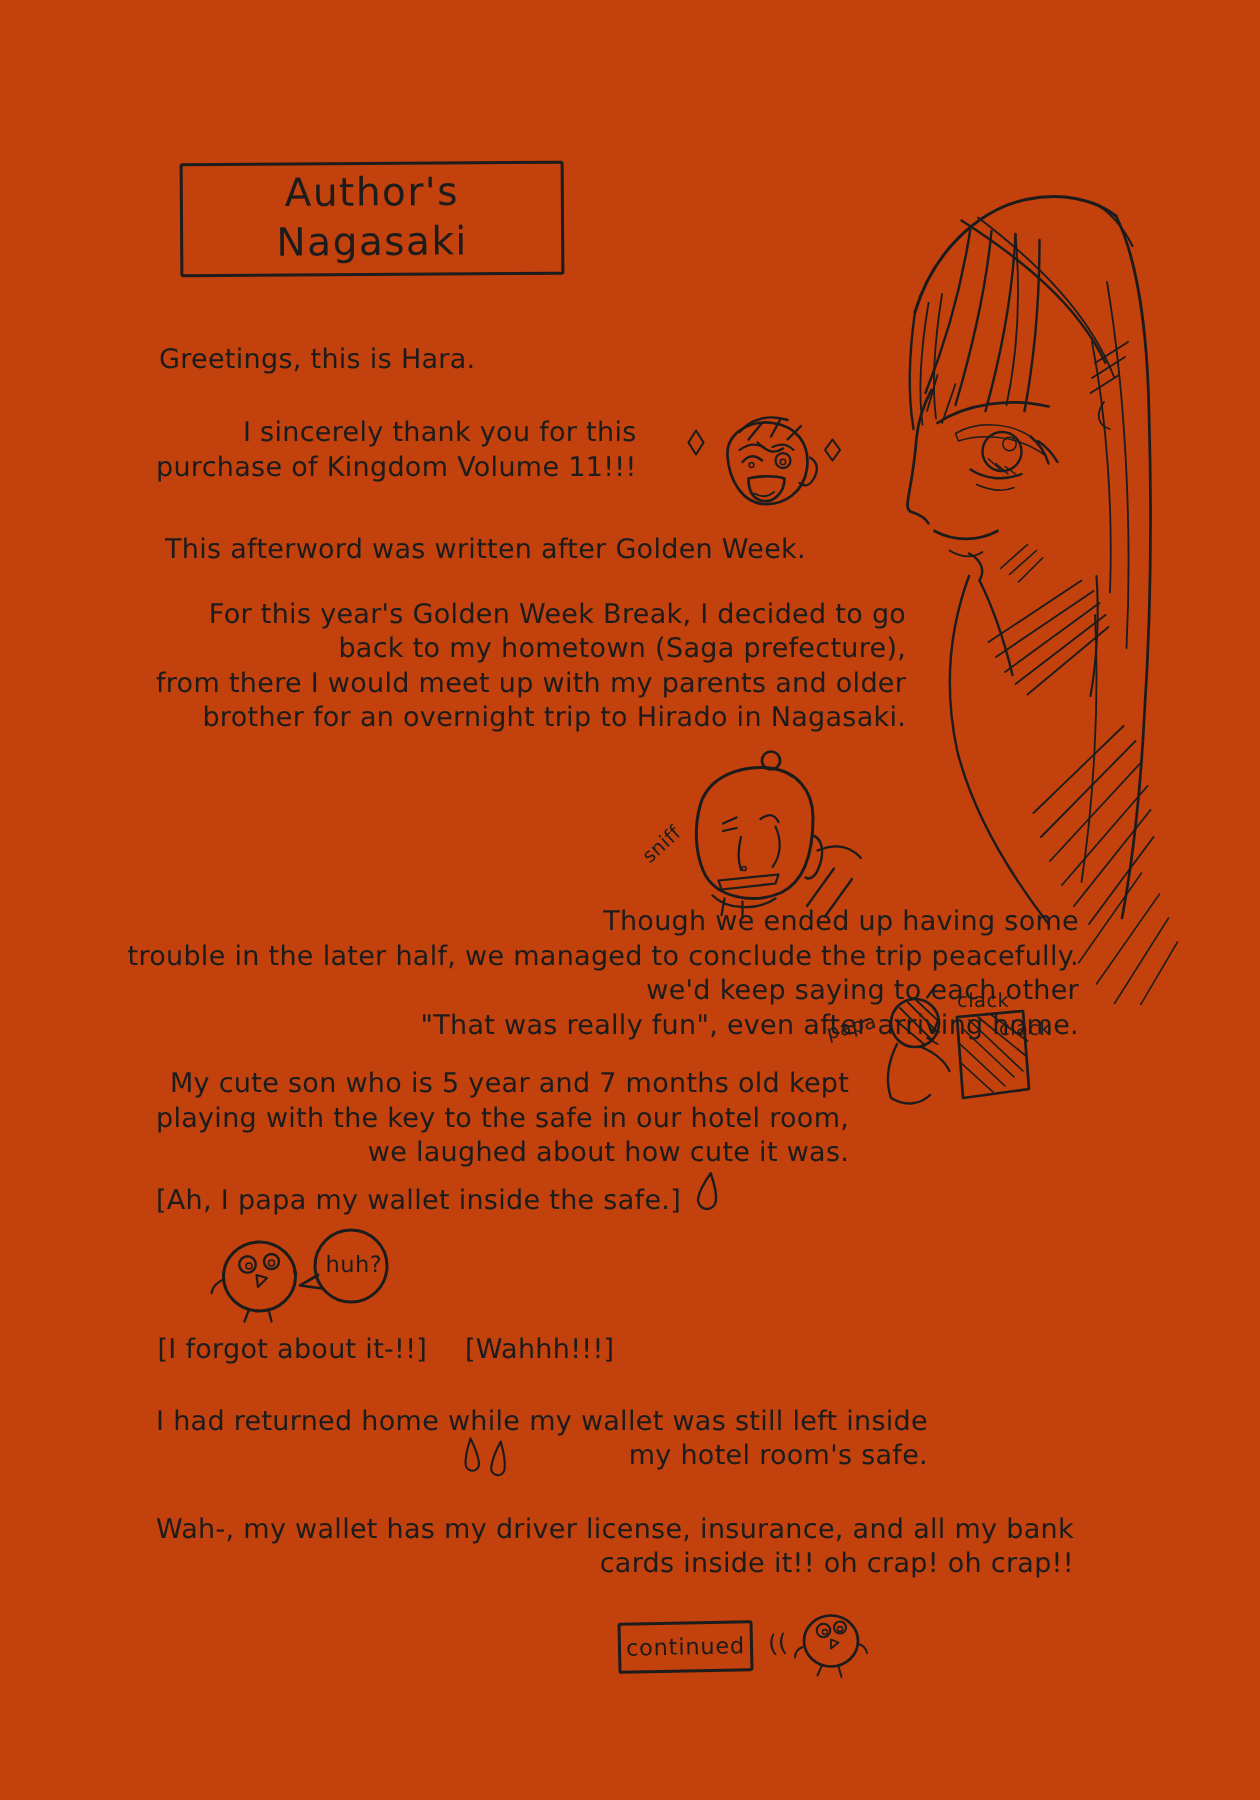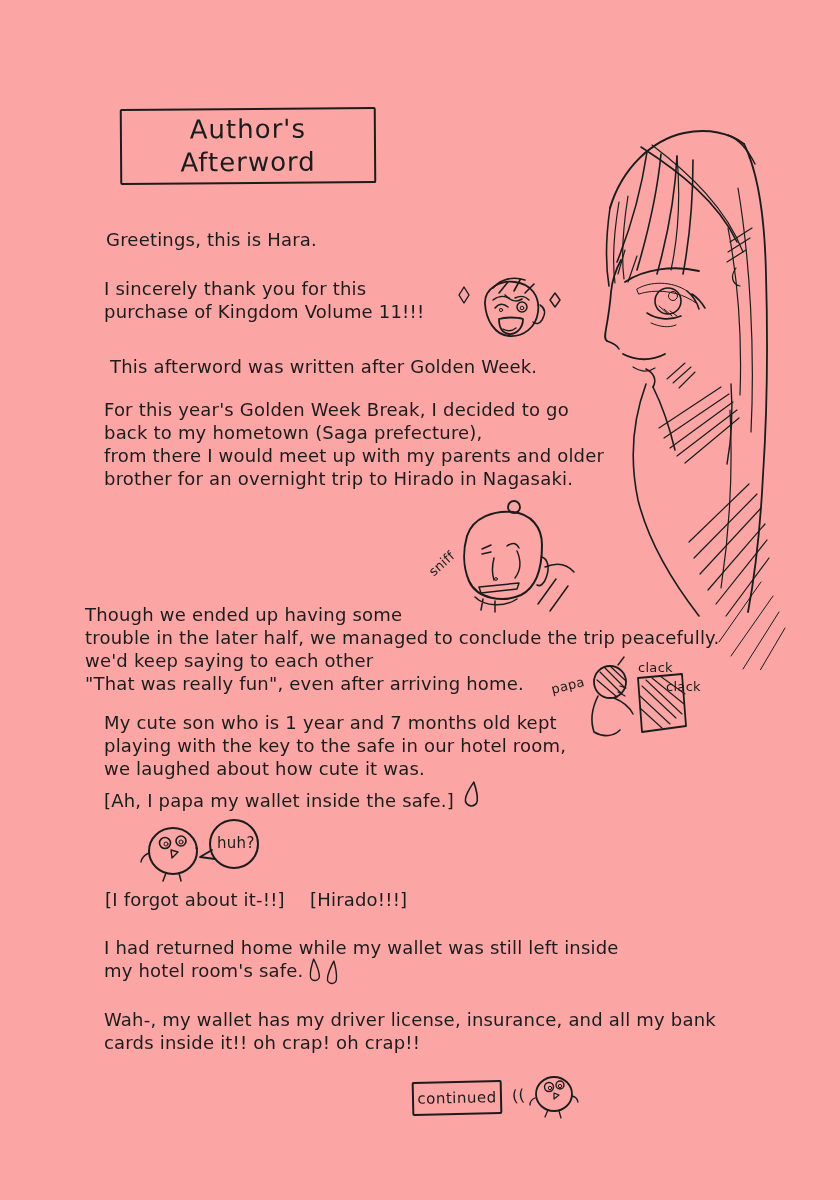--- a/index.html
+++ b/index.html
@@ -1,22 +1,22 @@
 <!DOCTYPE html>
 <html><head>
 <meta charset="utf-8">
 <style>
   html,body{margin:0;padding:0;background:#ffffff;}
   .page{
-    position:relative;width:840px;height:1200px;background:#fca5a5;
+    position:relative;width:840px;height:1200px;background:#c2410c;
     font-family:"DejaVu Sans",sans-serif;color:#1c1c1c;overflow:hidden;
   }
   .txt{
     position:absolute;font-size:18px;line-height:23px;letter-spacing:.2px;
-    white-space:pre-line;color:#1c1c1c;
+    white-space:pre-line;color:#1c1c1c;text-align:right;
   }
   .title-box{
     position:absolute;left:120px;top:108px;width:252px;height:72px;
     border:2.5px solid #1c1c1c;transform:rotate(-.4deg);border-radius:2px;
     display:flex;flex-direction:column;align-items:center;justify-content:center;
   }
   .title-box div{font-size:26px;line-height:33px;letter-spacing:1px;}
   .doodle{position:absolute;}
   .doodle path,.doodle circle,.doodle ellipse,.doodle line,.doodle rect{
     fill:none;stroke:#1c1c1c;stroke-linecap:round;stroke-linejoin:round;
@@ -28,41 +28,41 @@
     display:flex;align-items:center;justify-content:center;font-size:15px;letter-spacing:.5px;
   }
 </style>
 </head>
 <body>
 
 <div class="page">
 
   <div class="title-box">
     <div>Author's</div>
-    <div>Afterword</div>
+    <div>Nagasaki</div>
   </div>
 
   <div class="txt" style="left:106px;top:228px">Greetings, this is Hara.</div>
   <div class="txt" style="left:104px;top:277px">I sincerely thank you for this
 purchase of Kingdom Volume 11!!!</div>
   <div class="txt" style="left:104px;top:398px">For this year's Golden Week Break, I decided to go
 back to my hometown (Saga prefecture),
 from there I would meet up with my parents and older
 brother for an overnight trip to Hirado in Nagasaki.</div>
   <div class="txt" style="left:110px;top:355px">This afterword was written after Golden Week.</div>
   <div class="txt" style="left:85px;top:603px">Though we ended up having some
 trouble in the later half, we managed to conclude the trip peacefully.
 we'd keep saying to each other
 "That was really fun", even after arriving home.</div>
-  <div class="txt" style="left:104px;top:711px">My cute son who is 1 year and 7 months old kept
+  <div class="txt" style="left:104px;top:711px">My cute son who is 5 year and 7 months old kept
 playing with the key to the safe in our hotel room,
 we laughed about how cute it was.</div>
   <div class="txt" style="left:104px;top:789px">[Ah,  I papa my wallet inside the safe.]</div>
   <div class="txt" style="left:105px;top:888px">[I forgot about it-!!]</div>
-  <div class="txt" style="left:310px;top:888px">[Hirado!!!]</div>
+  <div class="txt" style="left:310px;top:888px">[Wahhh!!!]</div>
   <div class="txt" style="left:104px;top:1008px">Wah-, my wallet has my driver license, insurance, and all my bank
 cards inside it!! oh crap! oh crap!!</div>
   <div class="txt" style="left:104px;top:936px">I had returned home while my wallet was still left inside
 my hotel room's safe.</div>
 
   <svg class="doodle" style="left:580px;top:110px" width="260" height="560" viewBox="0 0 260 560">
 
     <path d="M30,98 C42,58 72,30 104,23 C128,18 150,23 164,34" stroke-width="2"></path>
     <path d="M148,25 C158,29 168,40 175,54" stroke-width="1.4"></path>
 

